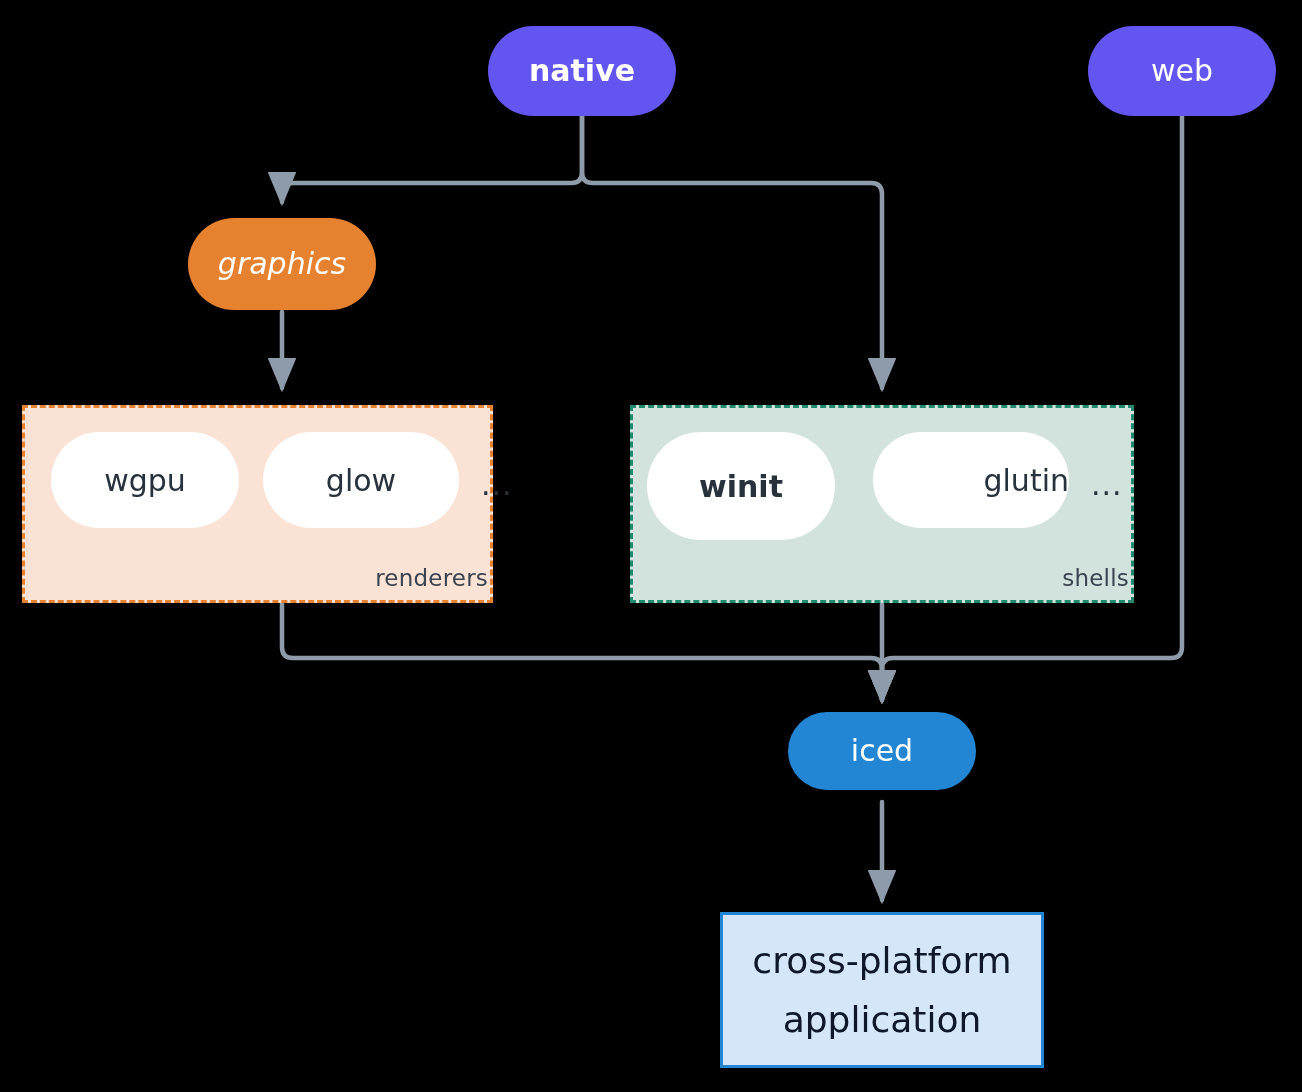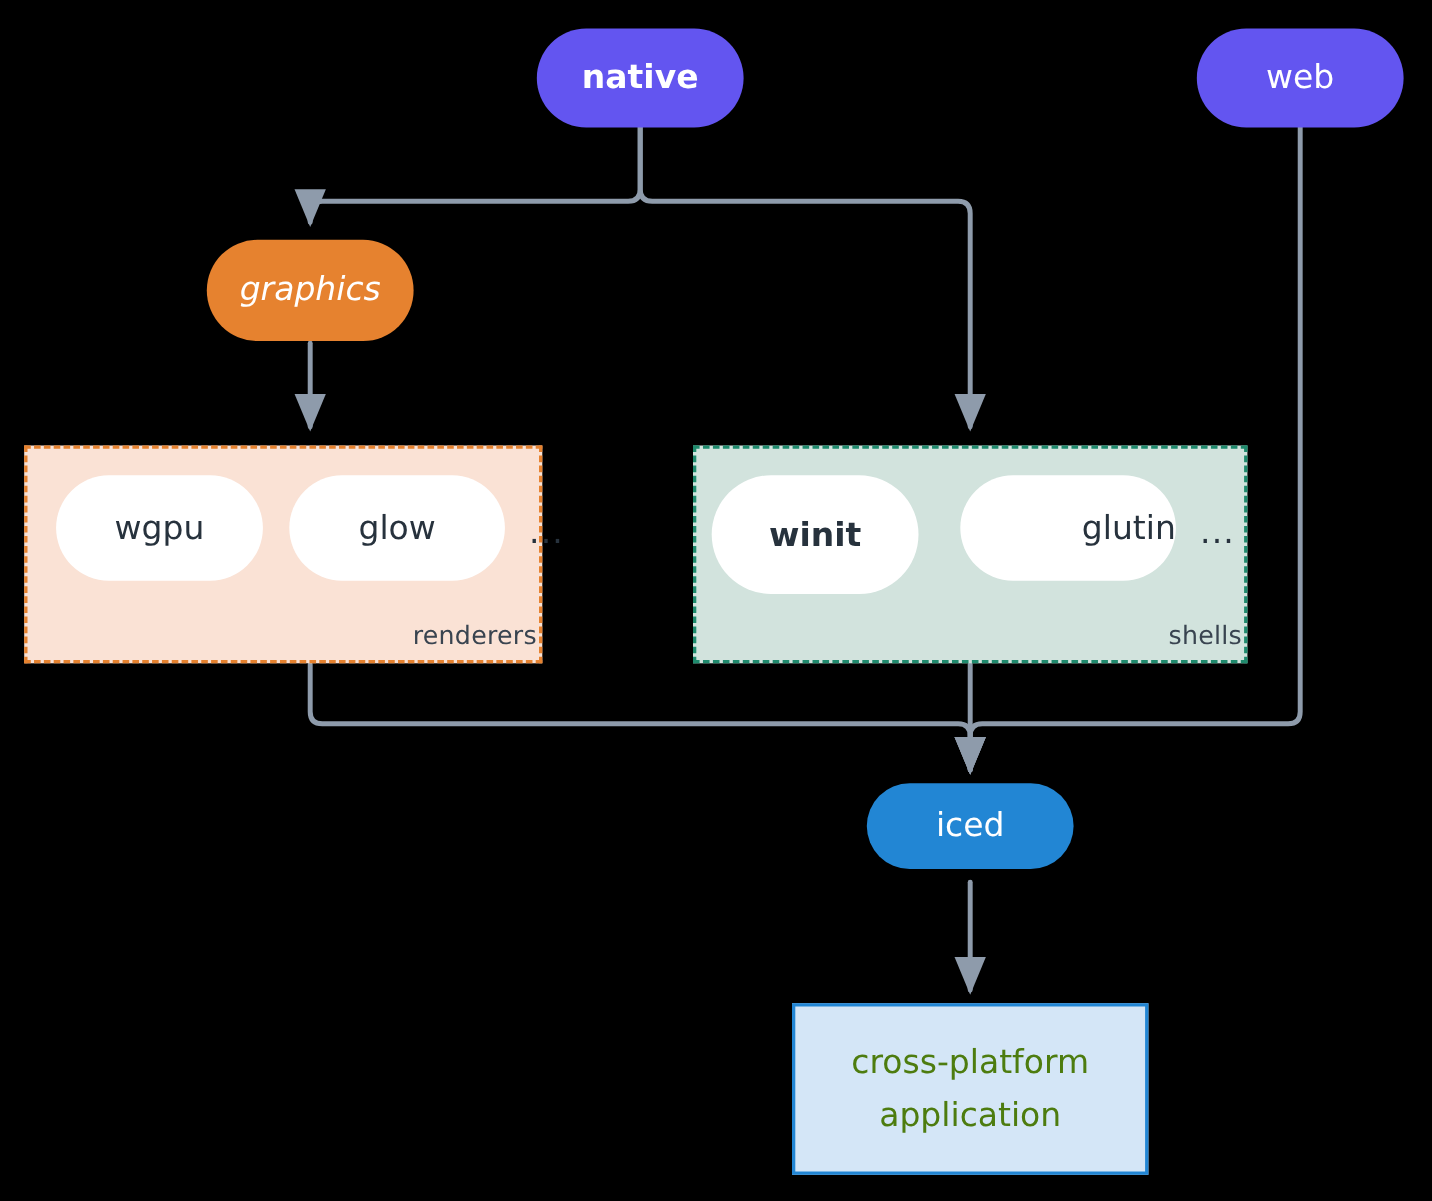--- a/index.html
+++ b/index.html
@@ -83,22 +83,22 @@
   }
   .rect-node {
     position: absolute;
     box-sizing: border-box;
     background: #d4e6f7;
     border: 3px solid #2286d4;
     display: flex;
     align-items: center;
     justify-content: center;
     text-align: center;
-    color: #4d7c0f;
-    font-size: 30px;
+    color: #0f172a;
+    font-size: 36px;
     line-height: 1.65;
   }
 </style>
 </head>
 <body>
 
 <div id="canvas">
 
   <svg id="edge-layer" viewBox="0 0 1302 1092" width="1302" height="1092">
     <defs>

